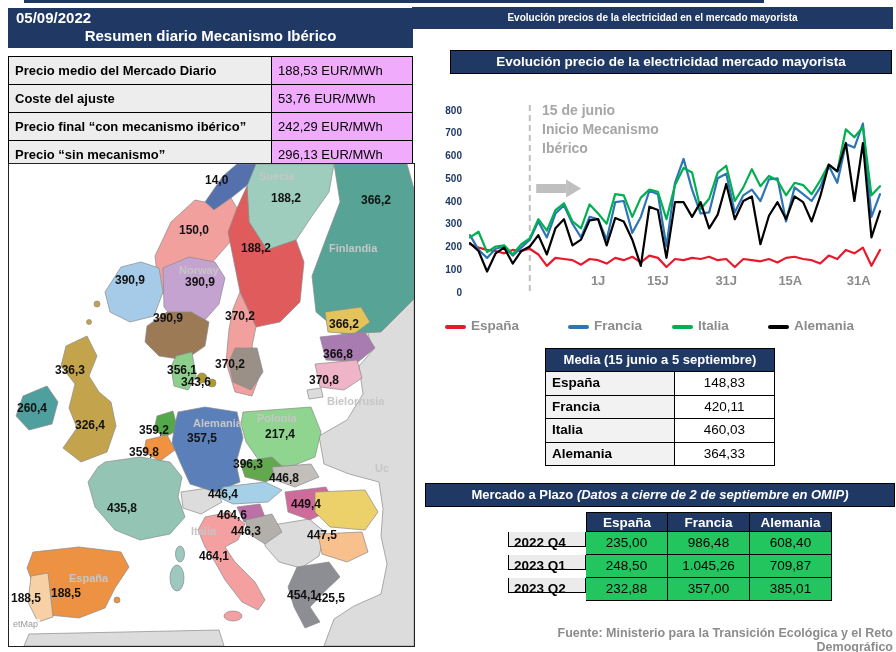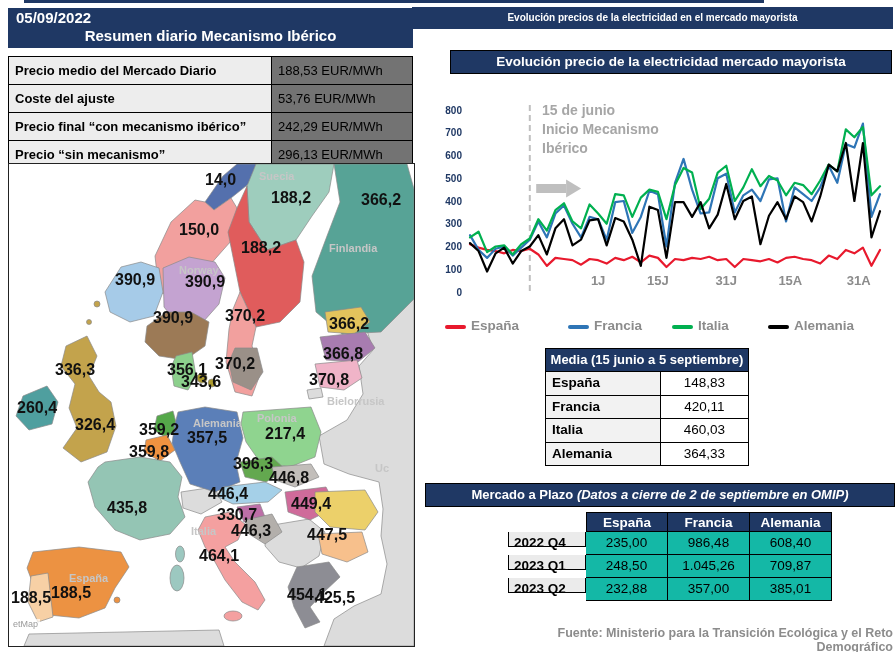--- a/index.html
+++ b/index.html
@@ -5,60 +5,60 @@
   html,body{margin:0;padding:0;}
   body{width:896px;height:652px;background:#ffffff;position:relative;overflow:hidden;
        font-family:"Liberation Sans",sans-serif;color:#000;}
   .abs{position:absolute;}
   
   #top-strip{left:24px;top:0;width:740px;height:3px;background:#1f3864;}
   #left-header{left:8px;top:8px;width:405px;height:40px;background:#1f3864;color:#fff;}
   #left-header .date{position:absolute;left:8px;top:1px;font-size:15px;font-weight:bold;}
   #left-header .title{position:absolute;left:0;right:0;top:19px;text-align:center;font-size:15px;font-weight:bold;}
   #summary-table{left:8px;top:56px;width:405px;border-collapse:collapse;table-layout:fixed;}
-  #summary-table td{border:1.6px solid #000;font-size:13px;height:25px;padding:1px 6px;background:#737373;}
+  #summary-table td{border:1.6px solid #000;font-size:13px;height:25px;padding:1px 6px;background:#f0abfc;}
   #summary-table td.lbl{width:250px;background:#ededed;font-weight:bold;}
   
   #map-box{left:8px;top:163px;width:405px;height:482px;border:1px solid #222;background:#fff;}
   #map-box svg{position:absolute;left:0;top:0;}
-  .map-label{position:absolute;font-size:16px;font-weight:bold;color:#111;white-space:nowrap;line-height:12px;}
+  .map-label{position:absolute;font-size:12px;font-weight:bold;color:#111;white-space:nowrap;line-height:12px;}
   .map-label.faint{color:#c6c6c6;font-weight:bold;font-size:11px;}
   #map-watermark{position:absolute;left:2px;top:455px;font-size:9px;color:#9a9a9a;background:rgba(255,255,255,.7);padding:0 2px;}
   
   .banner{background:#1f3864;color:#fff;font-weight:bold;text-align:center;}
   #banner1{left:412px;top:7px;width:481px;height:22px;font-size:10px;line-height:22px;}
   #banner2{left:450px;top:50px;width:440px;height:22px;font-size:13.5px;line-height:22px;border:1px solid #000;}
   #chart-wrap{left:440px;top:95px;width:452px;height:236px;}
   #chart-annot{position:absolute;left:102px;top:6px;color:#a6a6a6;font-weight:bold;font-size:14px;line-height:19px;white-space:pre-line;}
   .ytick{font-size:10px;font-weight:bold;fill:#1f3864;}
   .xtick{font-size:13px;font-weight:bold;fill:#8c8c8c;}
   #legend{left:440px;top:318px;width:452px;height:20px;}
   .leg-item{position:absolute;top:0;height:18px;}
   .leg-swatch{position:absolute;top:7px;width:21px;height:3.5px;border-radius:2px;}
   .leg-label{position:absolute;left:26px;top:0;font-size:13.5px;font-weight:bold;color:#8c8c8c;}
   
-  #media-table{left:545px;top:348px;width:204px;}
+  #media-table{left:545px;top:348px;width:230px;}
   #media-table .hdr{background:#1f3864;color:#fff;font-weight:bold;font-size:13px;text-align:center;
         height:22px;line-height:22px;border:1.6px solid #000;}
   .mrow{display:flex;}
   .mrow .c1{width:133px;background:#f2f2f2;font-weight:bold;font-size:13.5px;padding:3px 0 0 6px;
         border:1px solid #000;border-top:none;height:19.5px;}
   .mrow .c2{width:108px;background:#fff;font-size:13.5px;text-align:center;padding-top:3px;
         border:1px solid #000;border-top:none;border-left:none;height:19.5px;}
   
   #banner3{left:425px;top:483px;width:468px;height:22px;font-size:13px;line-height:22px;border:1px solid #000;}
   #plazo-table{left:508px;top:512px;width:324px;font-size:13.5px;}
   .prow{display:flex;}
   .phead{margin-left:78px;}
   .phc{width:82px;height:20px;background:#1f3864;color:#fff;font-weight:bold;text-align:center;
        line-height:20px;border:1px solid #000;border-left:none;box-sizing:border-box;}
   .phc:first-child{border-left:1px solid #000;}
   .plc{width:78px;height:15px;background:#ebebeb;font-weight:bold;padding:3px 0 0 5px;box-sizing:border-box;
        border:1px solid #000;border-top:none;}
-  .pvc{width:82px;height:23px;background:#14b8a6;text-align:center;padding-top:3px;box-sizing:border-box;
+  .pvc{width:82px;height:23px;background:#22c55e;text-align:center;padding-top:3px;box-sizing:border-box;
        border:1px solid #000;border-top:none;border-left:none;}
   #footer{left:500px;top:626px;width:393px;text-align:right;font-size:12.5px;font-weight:bold;color:#8c8c8c;}
 </style>
 </head>
 <body>
 
 <div class="abs" id="top-strip"></div>
 
 <div class="abs" id="left-header">
   <div class="date">05/09/2022</div>
@@ -159,21 +159,21 @@
       <div class="map-label" style="left: 66px; top: 255px;">326,4</div>
       <div class="map-label" style="left: 130px; top: 260px;">359,2</div>
       <div class="map-label" style="left: 120px; top: 282px;">359,8</div>
       <div class="map-label" style="left: 178px; top: 268px;">357,5</div>
       <div class="map-label" style="left: 256px; top: 264px;">217,4</div>
       <div class="map-label" style="left: 224px; top: 294px;">396,3</div>
       <div class="map-label" style="left: 260px; top: 308px;">446,8</div>
       <div class="map-label" style="left: 199px; top: 324px;">446,4</div>
       <div class="map-label" style="left: 282px; top: 334px;">449,4</div>
       <div class="map-label" style="left: 98px; top: 338px;">435,8</div>
-      <div class="map-label" style="left: 208px; top: 345px;">330,7</div>
+      <div class="map-label" style="left: 208px; top: 345px;">464,6</div>
       <div class="map-label" style="left: 222px; top: 361px;">446,3</div>
       <div class="map-label" style="left: 298px; top: 343px; margin-top: 22px;">447,5</div>
       <div class="map-label" style="left: 190px; top: 386px;">464,1</div>
       <div class="map-label" style="left: 306px; top: 380px; margin-top: 48px;">425,5</div>
       <div class="map-label" style="left: 42px; top: 423px;">188,5</div>
       <div class="map-label" style="left: 2px; top: 428px;">188,5</div>
       <div class="map-label" style="left: 278px; top: 425px;">454,1</div>
       <div class="map-label faint" style="left: 250px; top: 6px;">Suecia</div>
       <div class="map-label faint" style="left: 320px; top: 78px;">Finlandia</div>
       <div class="map-label faint" style="left: 170px; top: 100px;">Norway</div>

